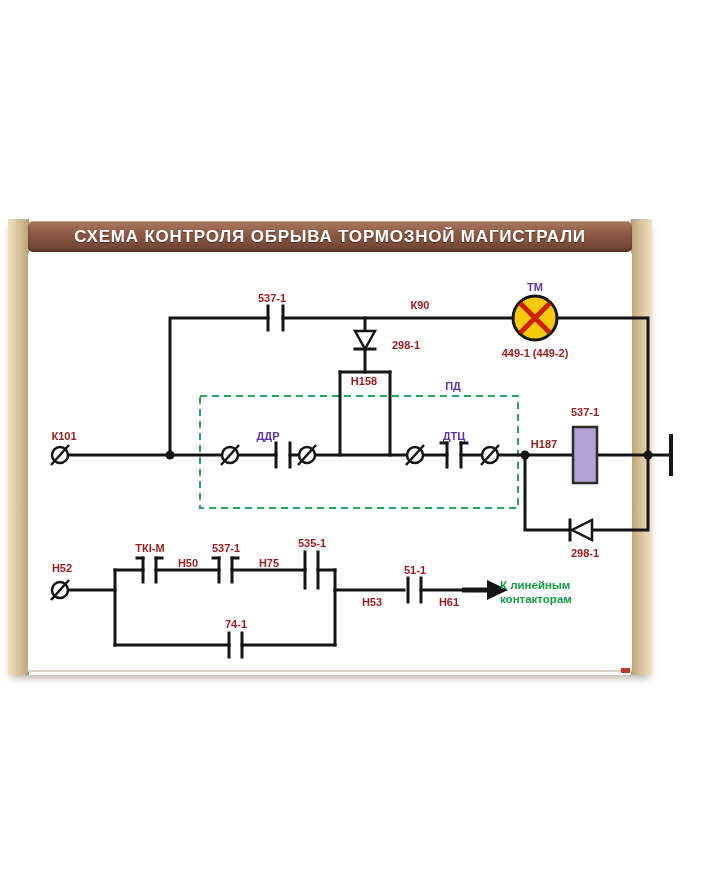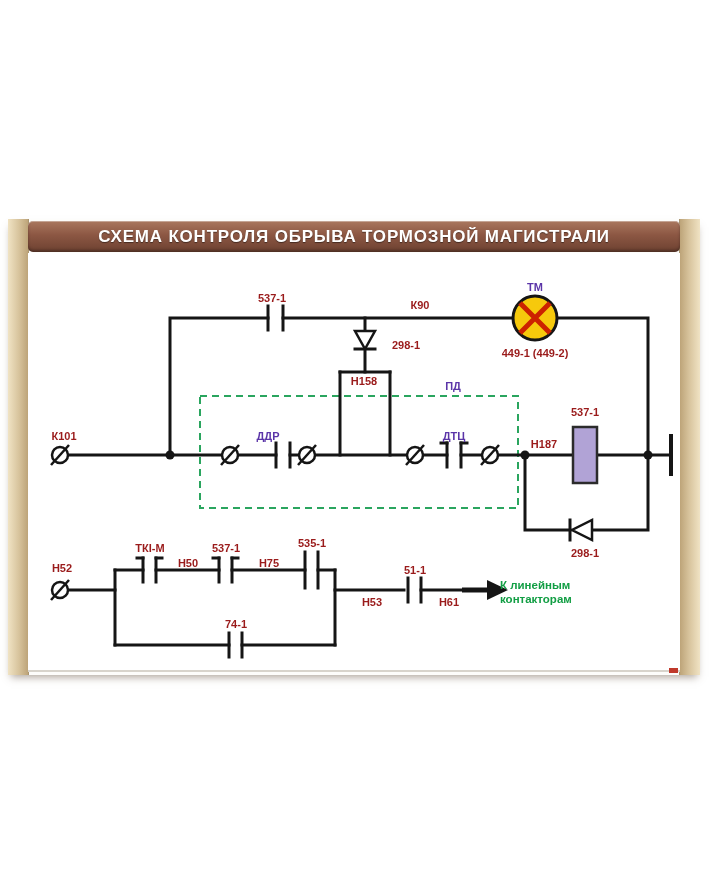--- a/index.html
+++ b/index.html
@@ -1,19 +1,19 @@
 <!DOCTYPE html>
 <html><head>
 <meta charset="utf-8">
 <style>
   html,body{margin:0;padding:0;background:#ffffff;}
   .page{position:relative;width:725px;height:895px;background:#ffffff;overflow:hidden;
         font-family:"Liberation Sans",sans-serif;}
   .poster{position:absolute;left:8px;top:219px;width:644px;height:456px;background:#fdfdfb;
-        box-shadow:0 5px 8px -3px rgba(90,70,50,.5);padding-left:48px;}
+        box-shadow:0 5px 8px -3px rgba(90,70,50,.5);}
   .strip{position:absolute;top:0;bottom:0;width:20px;}
   .strip.left{left:0;background:linear-gradient(90deg,#f0e3c4,#d7c39c 55%,#bda479);border-right:1px solid #ab9570;}
   .strip.right{right:0;background:linear-gradient(270deg,#f0e3c4,#d7c39c 55%,#bda479);border-left:1px solid #ab9570;}
   .titlebar{position:absolute;left:20px;right:20px;top:2px;height:31px;
         background:linear-gradient(180deg,#aa785f 0%,#8c5743 45%,#6d4131 100%);
         border-radius:5px;display:flex;align-items:center;justify-content:center;
         box-shadow:inset 0 1px 0 rgba(255,255,255,.35), inset 0 -2px 3px rgba(0,0,0,.3);}
   .titlebar span{color:#ffffff;font-weight:bold;font-size:17px;letter-spacing:.8px;
         text-shadow:0 1px 1px rgba(0,0,0,.45);white-space:nowrap;}
   .canvas{position:absolute;left:20px;right:20px;top:34px;bottom:3px;background:#ffffff;

